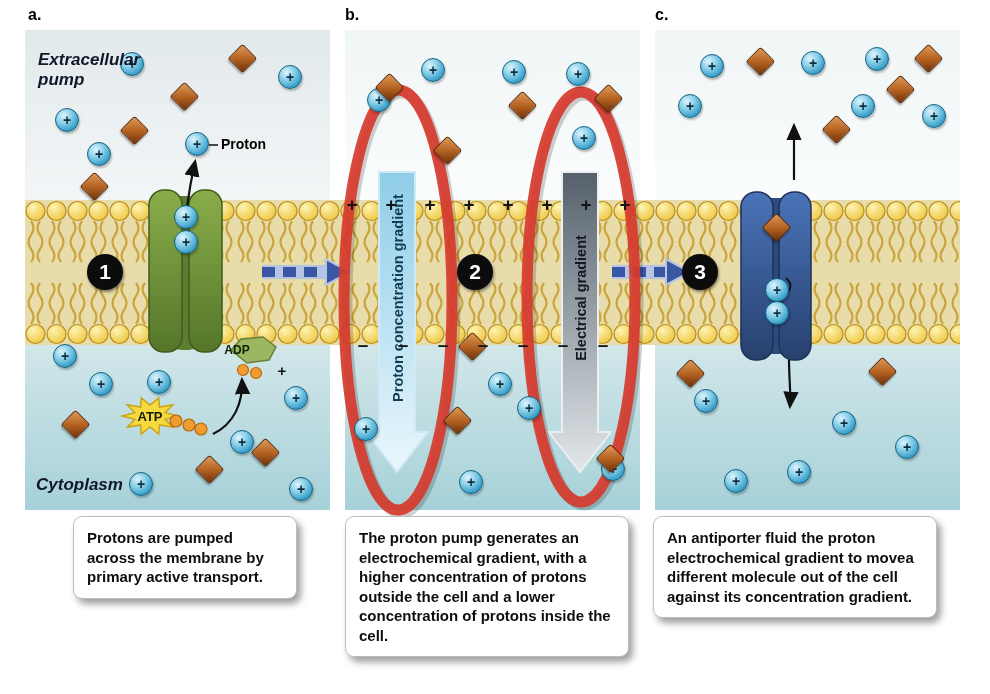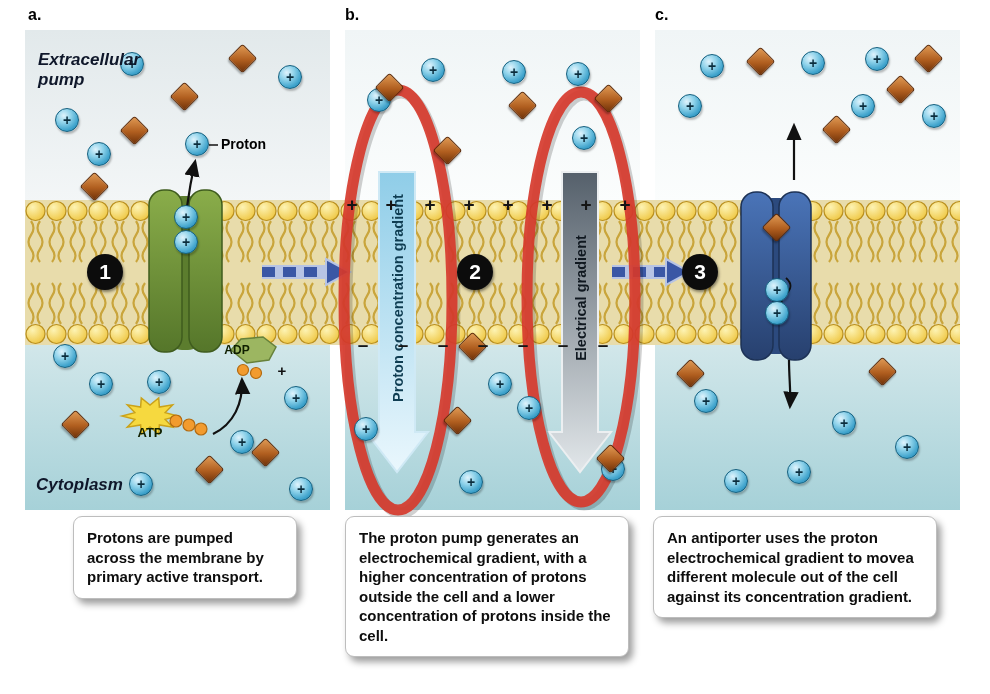--- a/index.html
+++ b/index.html
@@ -240,25 +240,25 @@
     <div class="panel-letter" style="left:345px;top:6px">b.</div>
     <div class="panel-letter" style="left:655px;top:6px">c.</div>
 
     <div class="region-label" style="left:38px;top:50px">
       <div>Extracellular</div>
       <div>pump</div>
     </div>
     <div class="region-label" style="left:36px;top:475px">Cytoplasm</div>
 
     <div class="anno-label" style="left:221px;top:136px">Proton</div>
-    <div class="mol-label atp-text" style="left:150px;top:432px">ATP</div>
+    <div class="mol-label atp-text" style="left:150px;top:416px">ATP</div>
     <div class="mol-label adp-text" style="left:237px;top:350px">ADP</div>
     <div class="phos-plus" style="left:282px;top:370px">+</div>
 
     <div class="step-circle" style="left:87px;top:254px">1</div>
     <div class="step-circle" style="left:457px;top:254px">2</div>
     <div class="step-circle" style="left:682px;top:254px">3</div>
 
     <div class="caption" style="left:345px;top:516px;width:256px">The proton pump generates an electrochemical gradient, with a higher concentration of protons outside the cell and a lower concentration of protons inside the cell.</div>
     <div class="caption" style="left:73px;top:516px;width:196px">Protons are pumped across the membrane by primary active transport.</div>
-    <div class="caption" style="left:653px;top:516px;width:256px">An antiporter uses the proton electrochemical gradient to movea different molecule out of the cell against its concentration gradient.</div>
+    <div class="caption" style="left:653px;top:516px;width:256px">An antiporter fluid the proton electrochemical gradient to movea different molecule out of the cell against its concentration gradient.</div>
   </div>
 </div>
 
 </body></html>

